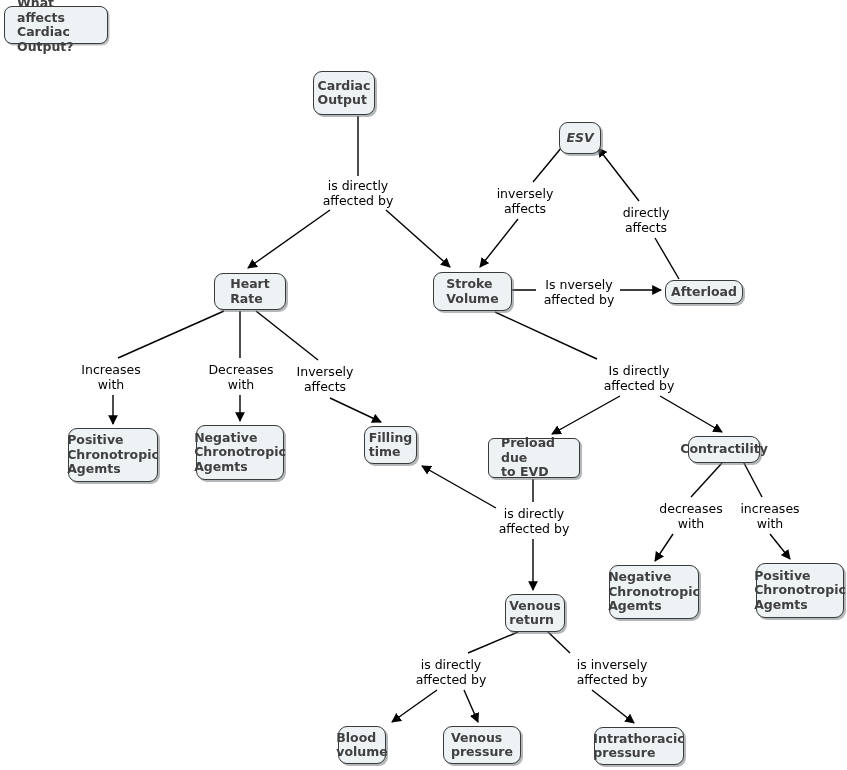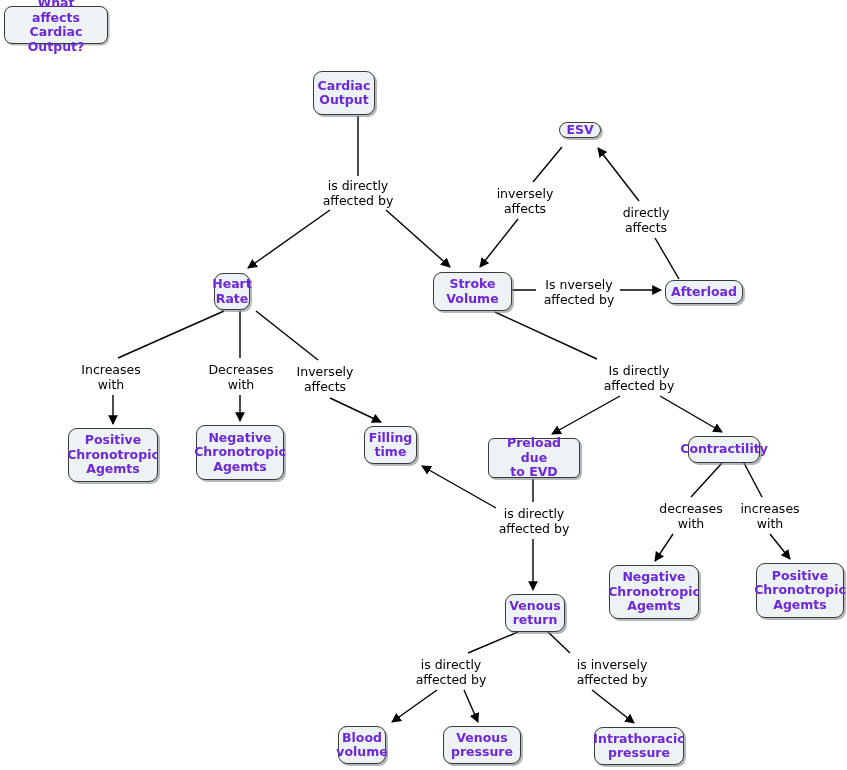--- a/index.html
+++ b/index.html
@@ -24,25 +24,24 @@
   .node {
     position: absolute;
     box-sizing: border-box;
     background: #edf2f4;
     border: 1.6px solid #3a3a3a;
     border-radius: 9px;
     box-shadow: 2px 2px 0 rgba(120,125,130,0.55);
     display: flex;
     align-items: center;
     justify-content: center;
-    text-align: center;
     font-weight: bold;
     font-size: 12.5px;
     line-height: 14.5px;
-    color: #6d28d9;
+    color: #404040;
     padding: 3px 12px;
     white-space: pre-line;
   }
   .node.title-node {
     font-size: 12.5px;
     border-radius: 8px;
     box-shadow: 1.5px 1.5px 0 rgba(120,125,130,0.5);
   }
   .edge-label {
     position: absolute;
@@ -115,23 +114,23 @@
 
     </g>
   </svg>
 
   <div class="node title-node" style="left:4px;  top:6px;   width:104px; height:38px;">What affects
 Cardiac Output?</div>
 
   <div class="node" style="left:313px; top:71px;  width:62px;  height:44px;">Cardiac
 Output</div>
 
-  <div class="node" style="left:559px; top:122px; width:42px;  height:16px;">ESV</div>
-
-  <div class="node" style="left:214px; top:273px; width:36px;  height:37px;">Heart
+  <div class="node" style="left:559px; top:122px; width:42px;  height:32px;font-style:italic;">ESV</div>
+
+  <div class="node" style="left:214px; top:273px; width:72px;  height:37px;">Heart
 Rate</div>
 
   <div class="node" style="left:433px; top:272px; width:79px;  height:39px;">Stroke
 Volume</div>
 
   <div class="node" style="left:665px; top:280px; width:78px;  height:24px;">Afterload</div>
 
   <div class="node" style="left:68px;  top:428px; width:90px;  height:54px;">Positive
 Chronotropic
 Agemts</div>

